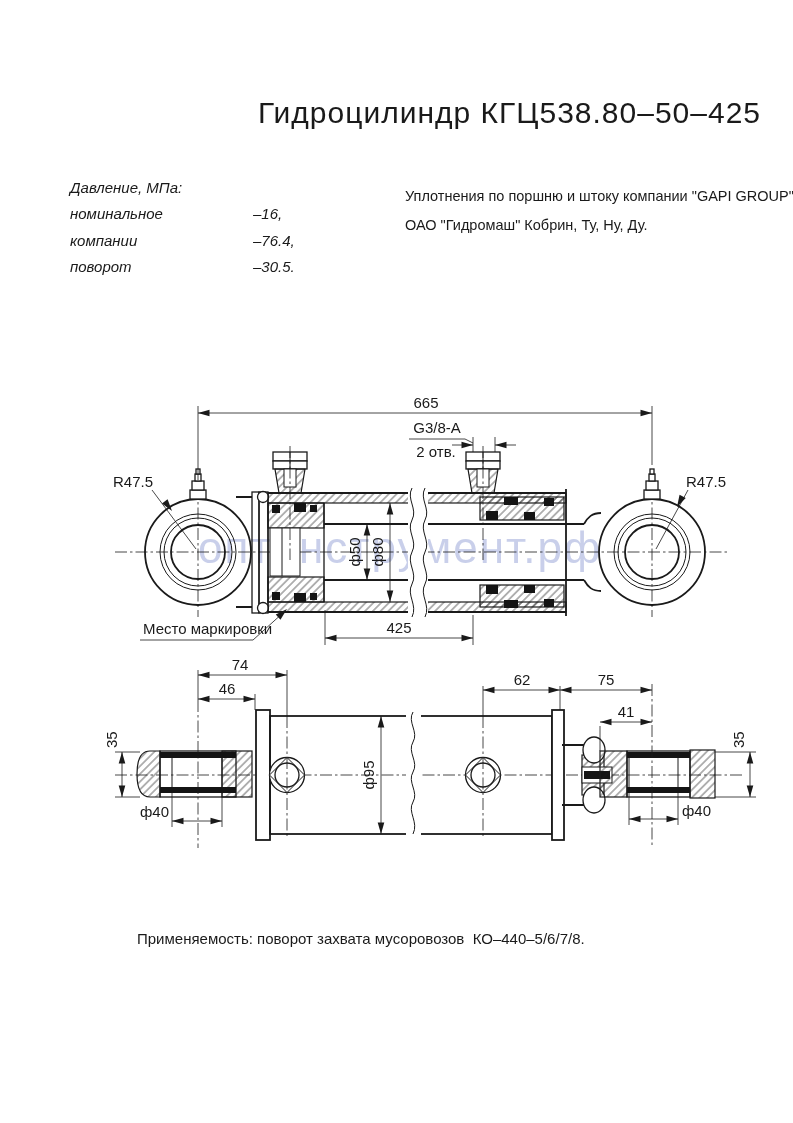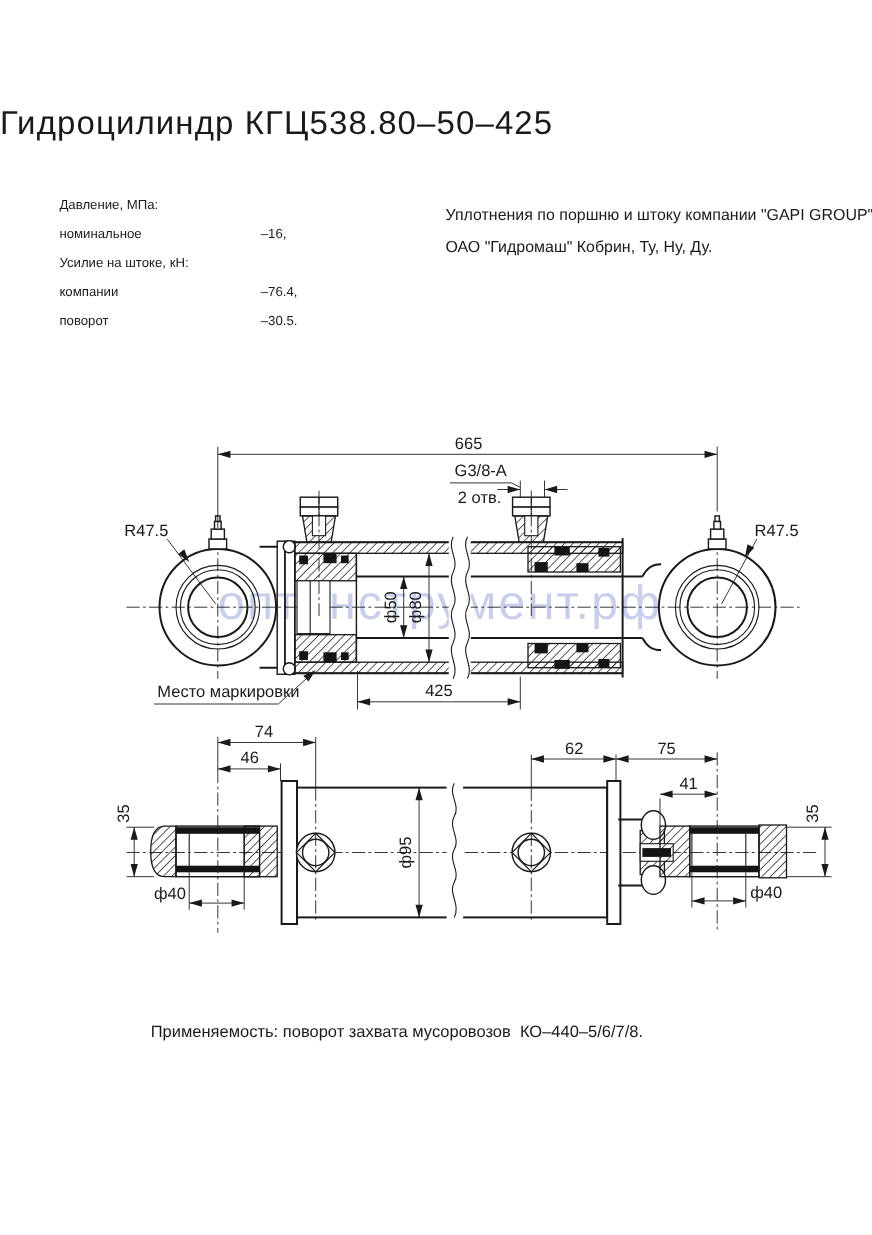--- a/index.html
+++ b/index.html
@@ -1,19 +1,19 @@
 <!DOCTYPE html>
 <html><head>
 <meta charset="utf-8">
 <style>
   html,body{margin:0;padding:0;background:#fff;}
   body{width:793px;height:1123px;position:relative;font-family:"Liberation Sans",sans-serif;color:#1a1a1a;overflow:hidden;}
   .abs{position:absolute;}
-  #title{top:96px;left:0;width:761px;text-align:left;font-size:30px;letter-spacing:1px;white-space:nowrap;}
-  #specs{top:179px;left:54px;width:320px;font-size:12px;}
+  #title{top:96px;left:0;width:761px;text-align:right;font-size:30px;letter-spacing:1px;white-space:nowrap;}
+  #specs{top:179px;left:70px;width:320px;font-size:15px;font-style:italic;}
   .spec-row{position:relative;height:26.3px;white-space:nowrap;}
   .spec-val{position:absolute;left:183px;top:0;}
   #notes{top:182px;left:405px;width:375px;font-size:14.5px;line-height:28.7px;white-space:nowrap;}
   #application{top:930px;left:137px;font-size:15px;white-space:pre-wrap;}
   svg text{font-family:"Liberation Sans",sans-serif;}
   text.d{font-size:15px;fill:#1a1a1a;}
   .s18{stroke:#1a1a1a;stroke-width:1.8;fill:none;}
   .s13{stroke:#1a1a1a;stroke-width:1.3;fill:none;}
   .s10{stroke:#1a1a1a;stroke-width:1;fill:none;}
   .cl{stroke:#1a1a1a;stroke-width:0.8;fill:none;stroke-dasharray:12 3 2.5 3;}
@@ -24,21 +24,20 @@
   .wf{fill:#fff;}
 </style>
 </head>
 <body>
 
 <div id="title" class="abs">Гидроцилиндр КГЦ538.80–50–425</div>
 
 <div id="specs" class="abs">
   <div class="spec-row"><span>Давление, МПа:</span><span class="spec-val"></span></div>
   <div class="spec-row"><span>номинальное</span><span class="spec-val">–16,</span></div>
-  <div class="spec-row"><span>Усилие на штоке, кН:</span><span class="spec-val"></span></div>
   <div class="spec-row"><span>компании</span><span class="spec-val">–76.4,</span></div>
   <div class="spec-row"><span>поворот</span><span class="spec-val">–30.5.</span></div>
 </div>
 
 <div id="notes" class="abs">
   <div>Уплотнения по поршню и штоку компании "GAPI GROUP".</div>
   <div>ОАО "Гидромаш" Кобрин, Ту, Ну, Ду.</div>
 </div>
 
 <svg class="abs" style="top:0;left:0" width="793" height="1123" viewBox="0 0 793 1123">

